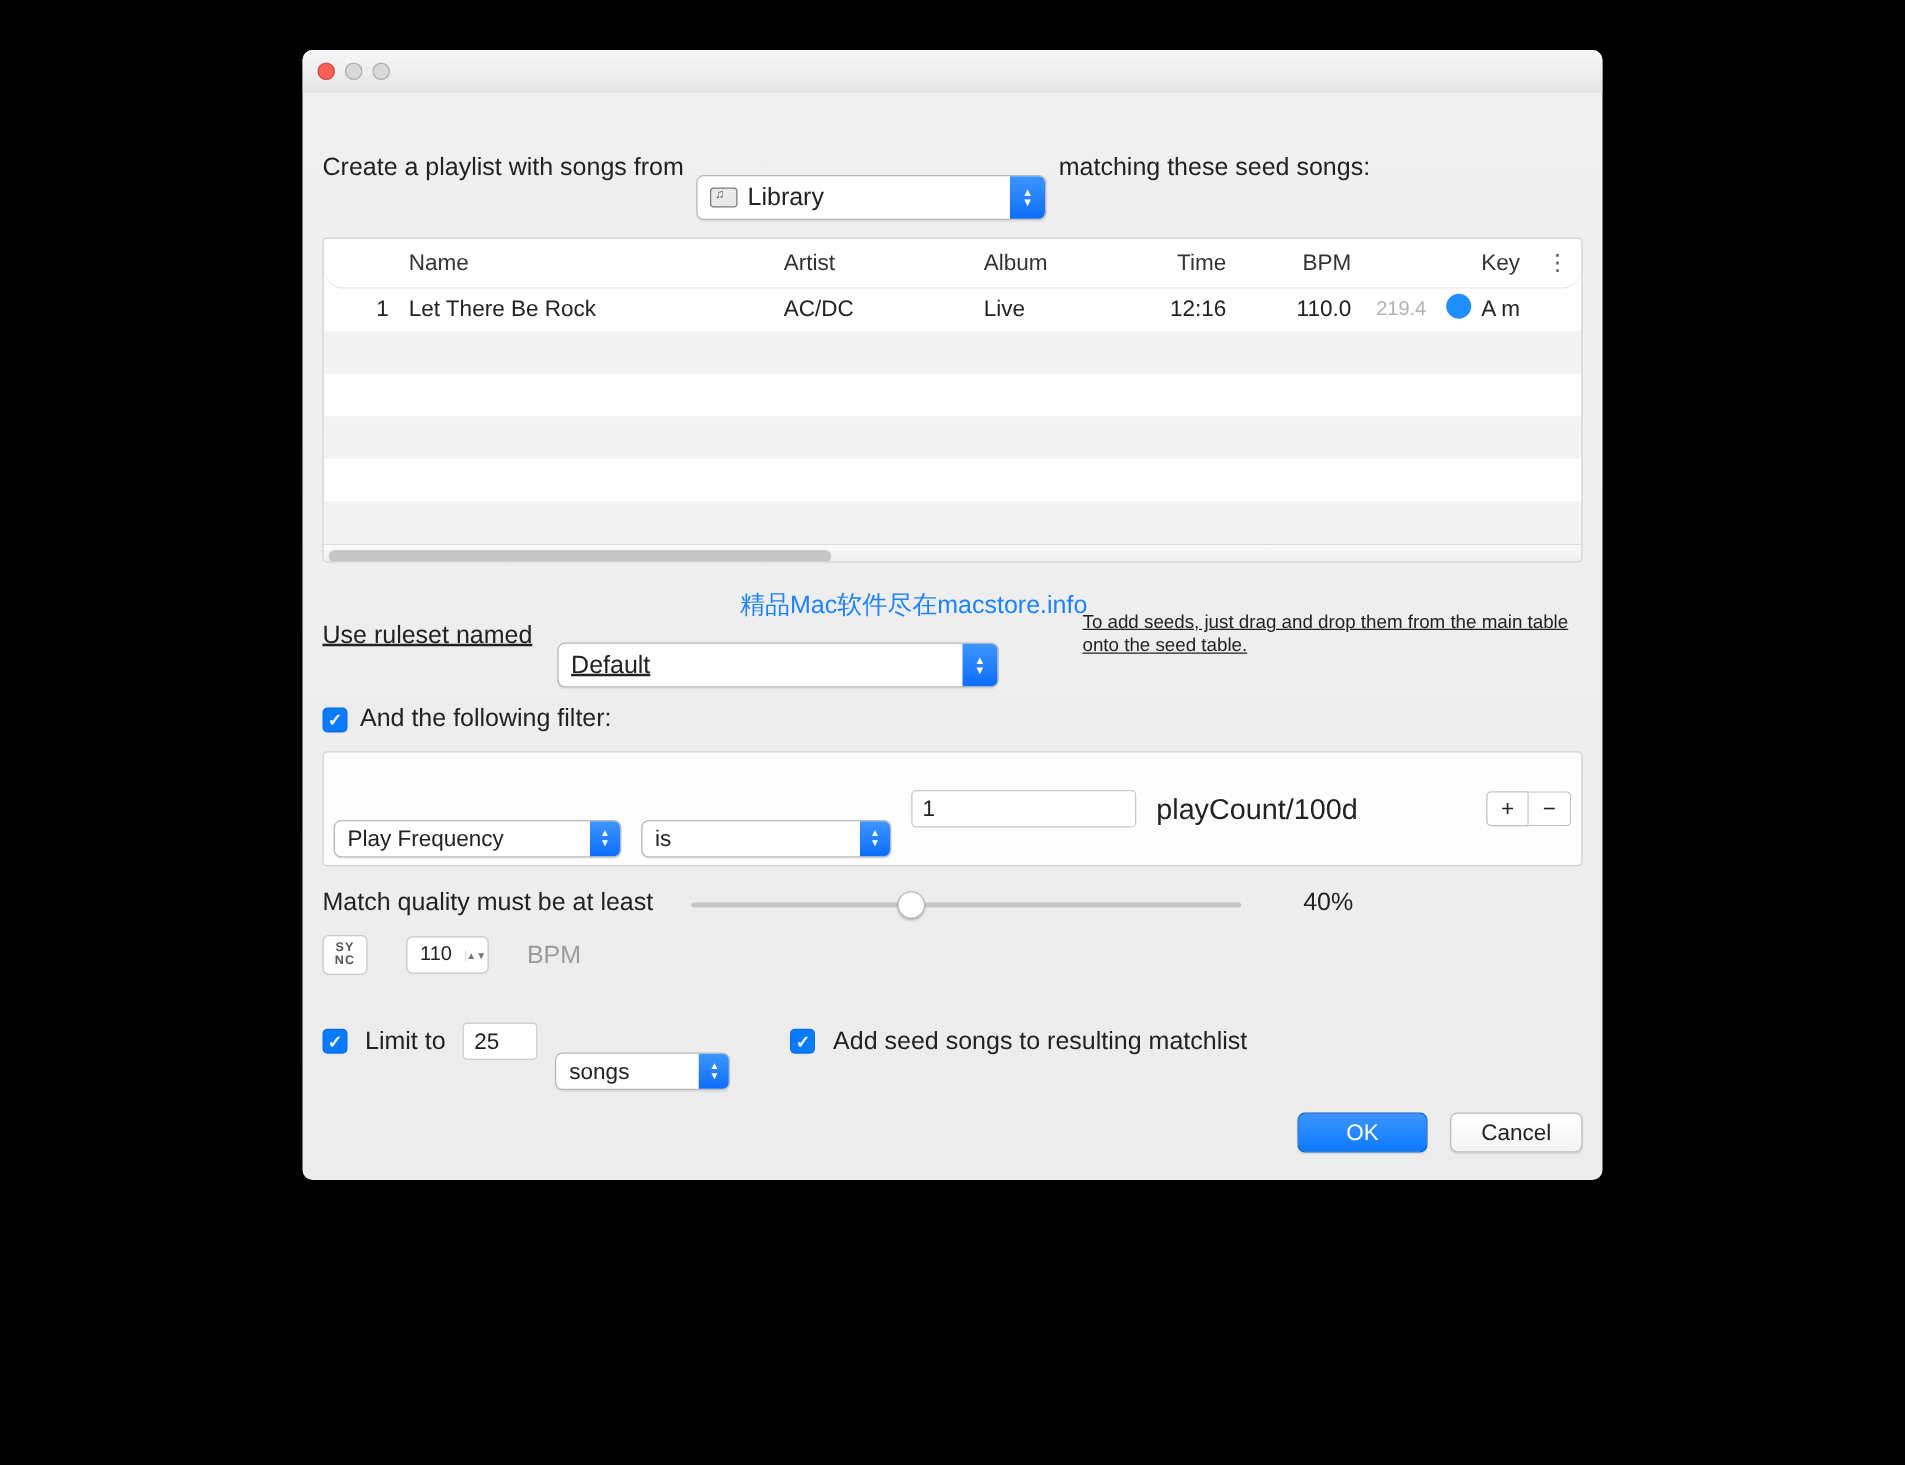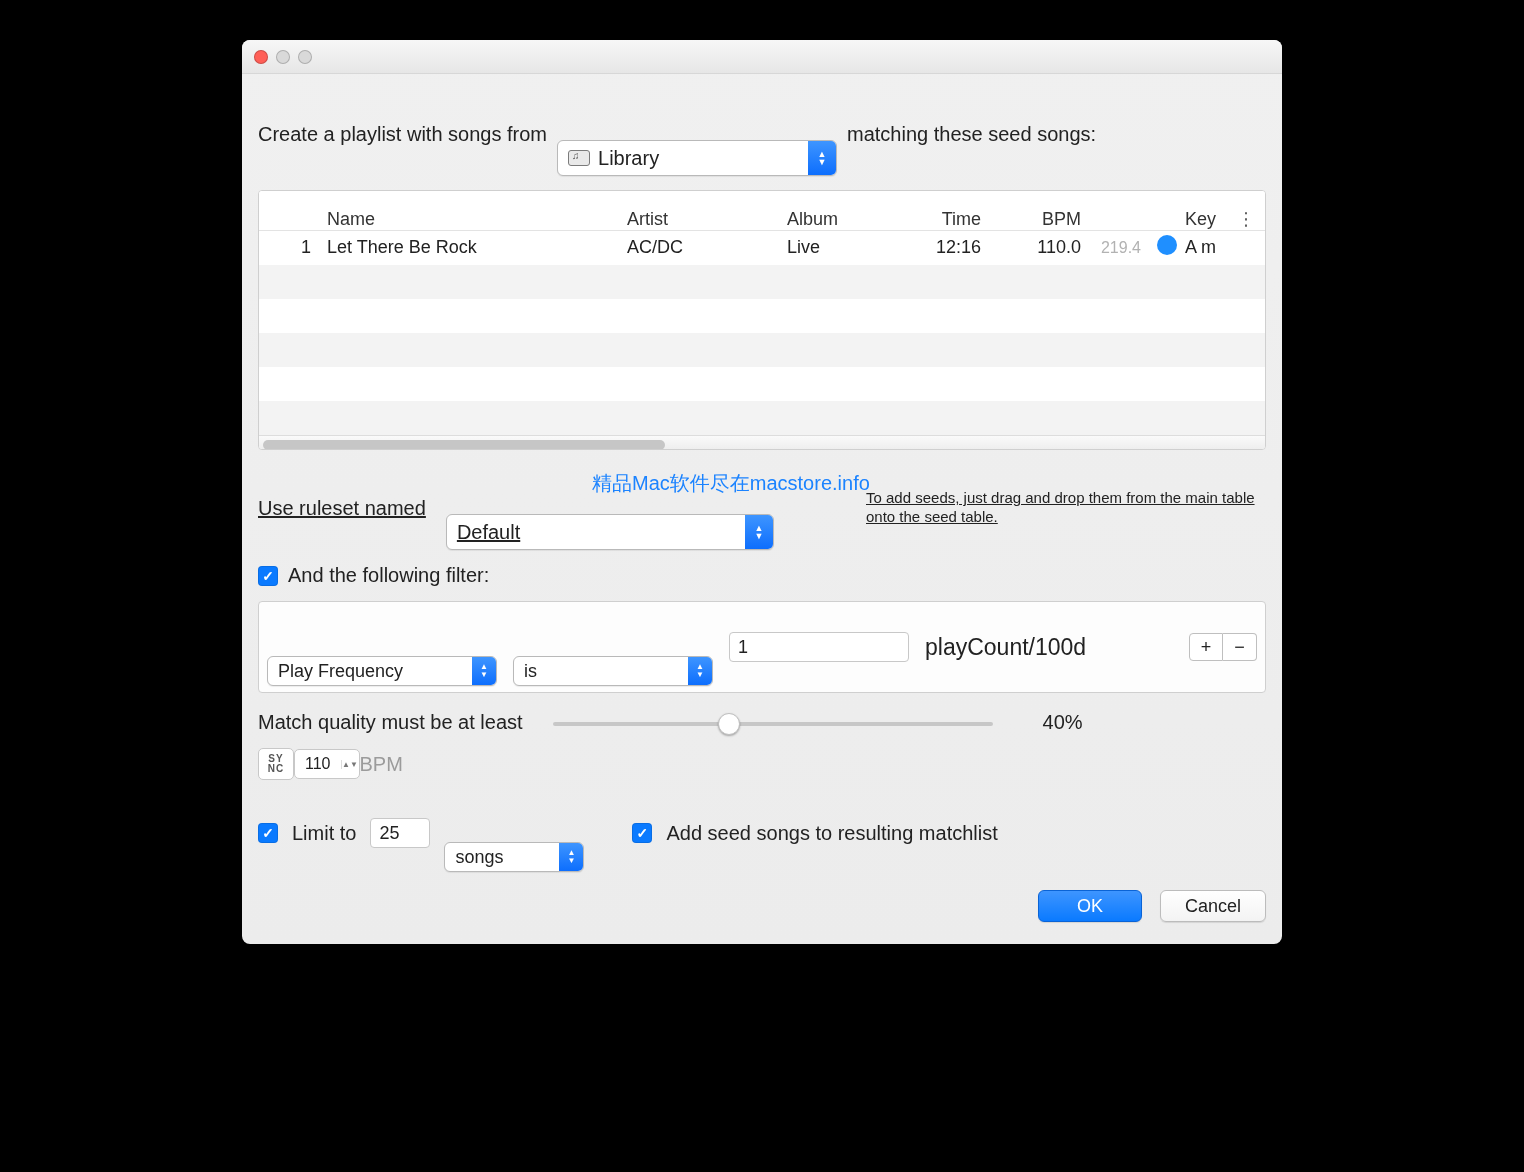--- a/index.html
+++ b/index.html
@@ -78,21 +78,21 @@
   .folder-icon::before {
     content:"♫"; position:absolute; left:3px; top:-1px; font-size:10px; color:#555;
   }
 
   
   .seed-table {
     border:1px solid #cfcfcf; border-radius:4px; background:#fff;
     height:260px; display:flex; flex-direction:column; overflow:hidden;
   }
   .thead { display:flex; background:#fff; border-bottom:1px solid #e3e3e3;
-    font-size:18px; color:#333; height:50px; align-items:flex-end;}
+    font-size:18px; color:#333; height:50px; align-items:center;border-radius:16px;}
   .th { padding:0 8px; }
   .c-idx{ width:60px; }
   .c-name{ width:300px; }
   .c-artist{ width:160px; }
   .c-album{ width:120px; }
   .c-time{ width:90px; text-align:right;}
   .c-bpm{ width:100px; text-align:right;}
   .c-bpm2{ width:60px; text-align:right; color:#b2b2b2; font-size:16px;}
   .c-keydot{ width:28px; text-align:center;}
   .c-key{ width:50px; }
@@ -240,21 +240,21 @@
           <div class="trow"></div>
           <div class="trow"></div>
       </div>
       <div class="hscroll">
         <div class="hthumb"></div>
       </div>
     </div>
 
     <div class="row" style="margin-top:16px; align-items:center; gap:20px;text-decoration:underline;">
       <span class="label">Use ruleset named</span>
-      <div class="dropdown" style="width:328px">
+      <div class="dropdown" style="width:353px">
         <span>Default</span>
         <span class="caps">▲<br>▼</span>
       </div>
       <div style="flex:1"></div>
       <div class="hint">To add seeds, just drag and drop them from the main table onto the seed table.</div>
     </div>
 
     <div class="watermark">精品Mac软件尽在macstore.info</div>
 
     <div class="row">
@@ -288,21 +288,21 @@
 
     <div class="row" style="gap:30px;">
       <span class="label">Match quality must be at least</span>
       <div class="slider">
         <div class="slider-track"></div>
         <div class="slider-thumb" style="left:40%"></div>
       </div>
       <span class="label" style="width:80px; text-align:center">40%</span>
     </div>
 
-    <div class="row" style="gap:0; ">
+    <div class="row" style="gap:31px; ">
       <div class="sync-badge">
         <span>SY</span>
         <span>NC</span>
       </div>
       <div class="stepper">
         <span class="val">110</span>
         <span class="arrows">▲▼</span>
       </div>
       <span class="label muted">BPM</span>
     </div>

